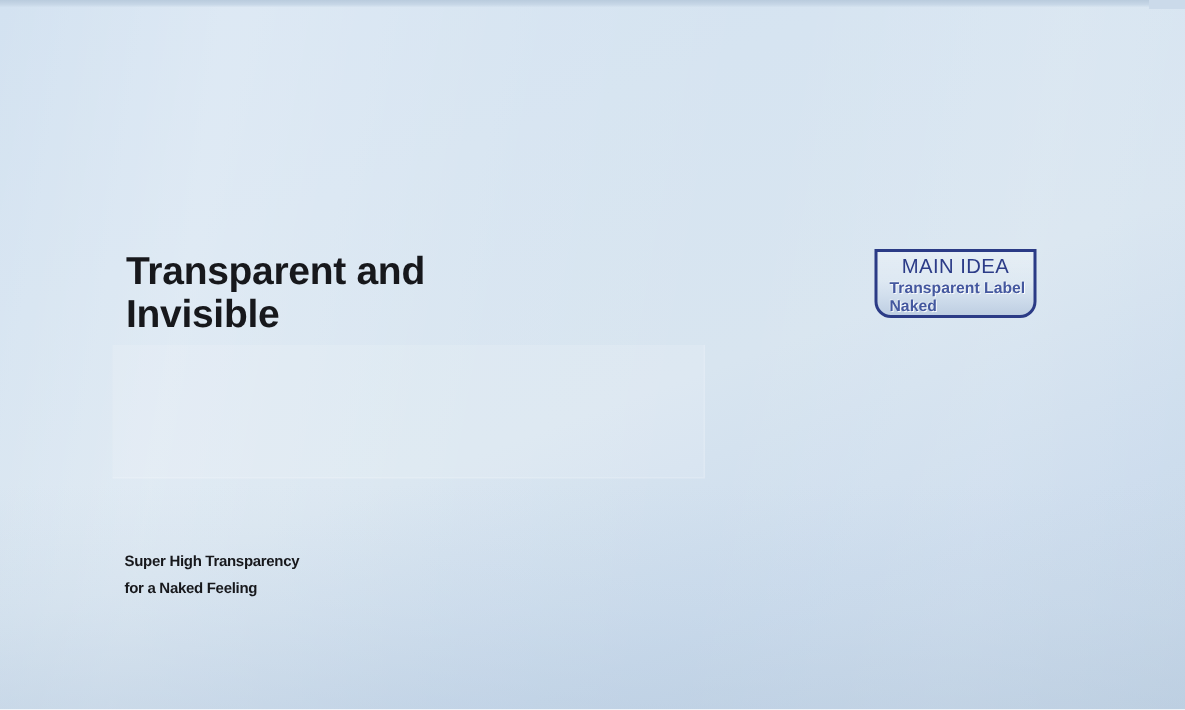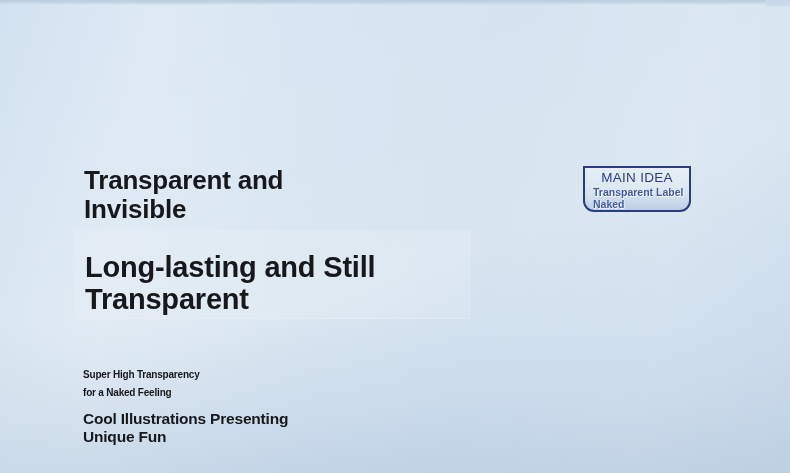--- a/index.html
+++ b/index.html
@@ -157,28 +157,24 @@
   <div id="sheen-b"></div>
 
   <div id="top-band"></div>
   <div id="top-band-right"></div>
 
   <div id="glass-panel"></div>
 
   <div class="text-block" id="heading-primary" style="white-space: pre-line;">Transparent and
  Invisible</div>
 
-  <div class="text-block" id="heading-secondary" style="white-space: pre-line;">Long-lasting and Still
- Transparent</div>
 
   <div class="text-block" id="feature-one" style="white-space: pre-line;">Super High Transparency
  for a Naked Feeling</div>
 
-  <div class="text-block" id="feature-two" style="white-space: pre-line;">Cool Illustrations Presenting
- Unique Fun</div>
 
   <div id="badge">
     <div id="badge-title">MAIN IDEA</div>
     <div id="badge-subtitle" style="white-space: pre-line;">Transparent Label
 Naked</div>
   </div>
 
 </div>
 
 </body></html>

